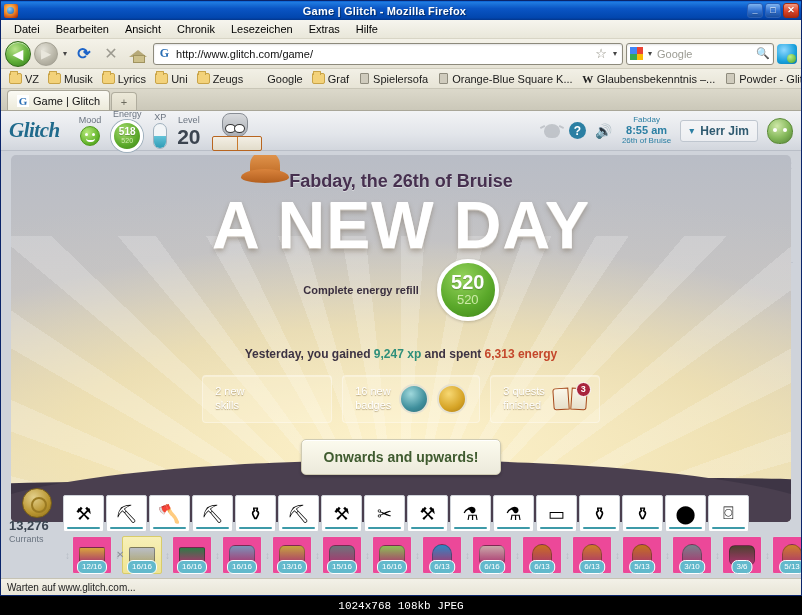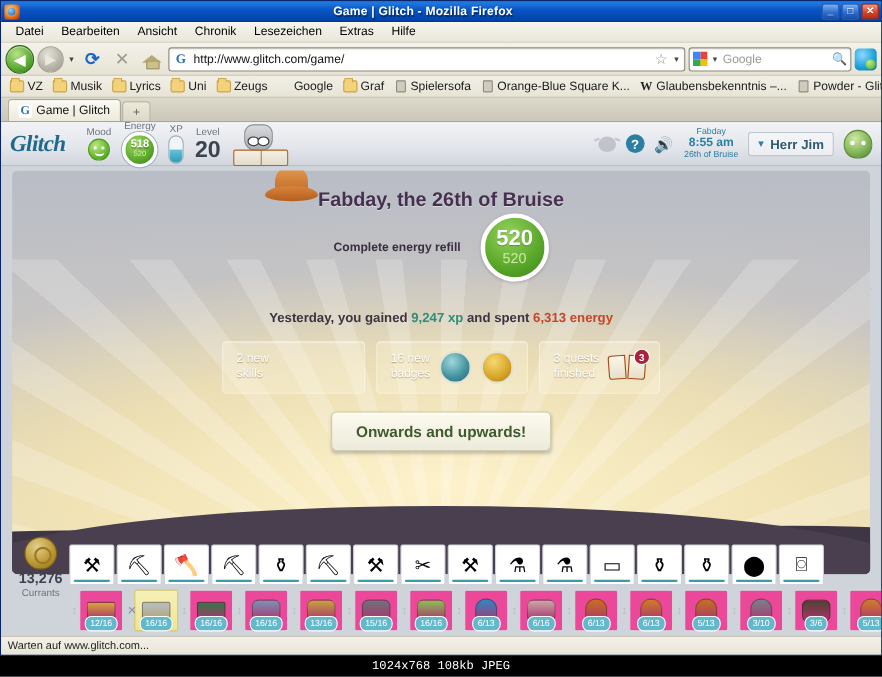--- a/index.html
+++ b/index.html
@@ -187,21 +187,21 @@
   .qb-l,.qb-r{position:absolute;top:2px;width:16px;height:22px;background:linear-gradient(180deg,#fbf7ea,#e6dfca);border:1px solid #a5481c;}
   .qb-l{left:0;border-radius:3px 0 0 3px;transform:rotate(-4deg);}
   .qb-r{right:0;border-radius:0 3px 3px 0;transform:rotate(4deg);}
   .qb-n{position:absolute;right:-4px;top:-4px;width:15px;height:15px;border-radius:50%;background:#a8243c;color:#fff;
     font-size:9px;font-weight:bold;display:flex;align-items:center;justify-content:center;border:1px solid #fff;}
   .cta{margin-top:16px;background:linear-gradient(180deg,#fcfbee,#eceadb);border:1px solid #cfcbb3;border-radius:5px;
     padding:9px 22px;font-size:14px;font-weight:bold;color:#3f5b2f;box-shadow:0 2px 3px rgba(0,0,0,.2),inset 0 1px 0 #fff;}
 
   
   .hud{position:absolute;left:0;right:0;bottom:0;height:94px;z-index:6;}
-  .currants{position:absolute;left:8px;bottom:34px;width:56px;text-align:center;}
+  .currants{position:absolute;left:8px;bottom:34px;width:56px;}
   .coin{width:30px;height:30px;border-radius:50%;margin:0 auto;
     background:radial-gradient(circle at 38% 30%,#e3d08c,#b8942f 60%,#8a6c1c);border:1px solid #7a5f17;position:relative;}
   .coin:after{content:"";position:absolute;left:8px;top:8px;width:12px;height:12px;border-radius:50%;border:2px solid #9a7a22;}
   .cur-n{font-size:13px;font-weight:bold;color:#3b4450;line-height:1.2;}
   .cur-l{font-size:9px;color:#6b7480;}
   .tools{position:absolute;left:62px;right:6px;bottom:46px;display:flex;gap:2px;}
   .tool{width:41px;height:37px;background:#fff;border:1px solid #cfd3d9;border-radius:2px;
     display:flex;align-items:center;justify-content:center;font-size:18px;position:relative;overflow:hidden;}
   .tool .hb{position:absolute;left:3px;right:3px;bottom:2px;height:2px;background:#3d9aa8;border-radius:1px;}
   .packs{position:absolute;left:62px;right:4px;bottom:4px;display:flex;align-items:center;gap:1px;}
@@ -426,20 +426,21 @@
         <div class="hill3"></div>
         <div class="hill"></div>
 
         <div class="ov-inner">
           <div class="hat">
             <div class="hat-c"></div>
               <div class="hat-b"></div>
           </div>
 
           <div class="subtitle">Fabday, the 26th of Bruise</div>
+          <div class="bigtitle">A NEW DAY</div>
 
           <div class="refill-row">
             <div class="refill-txt">Complete energy refill</div>
             <div class="refill-badge">
               <b>520</b>
               <i>520</i>
             </div>
           </div>
 
           <div class="yline">

